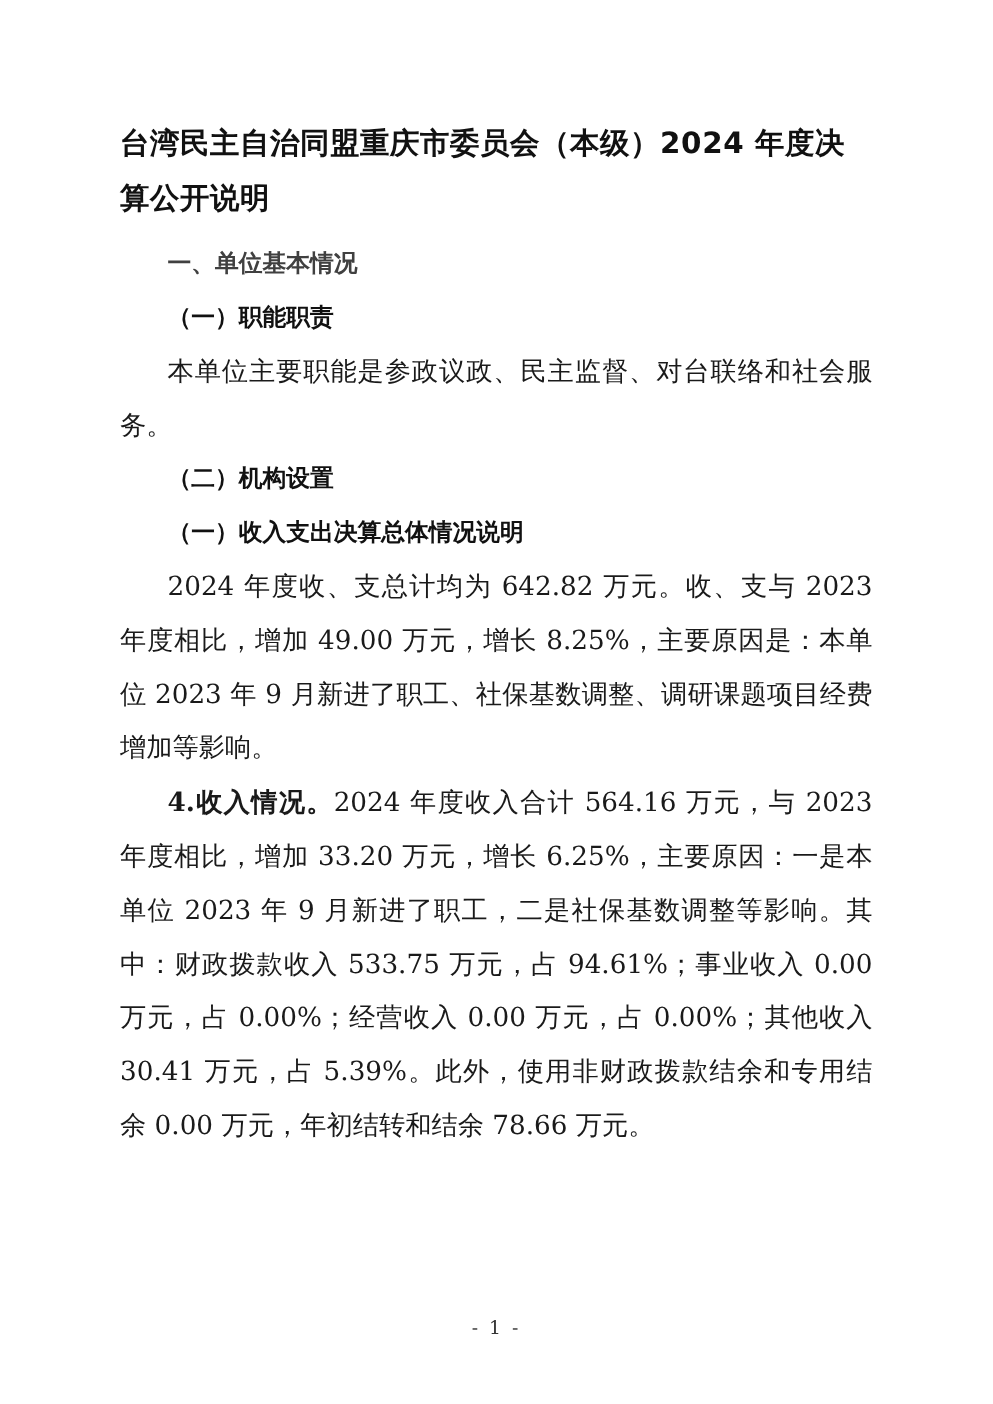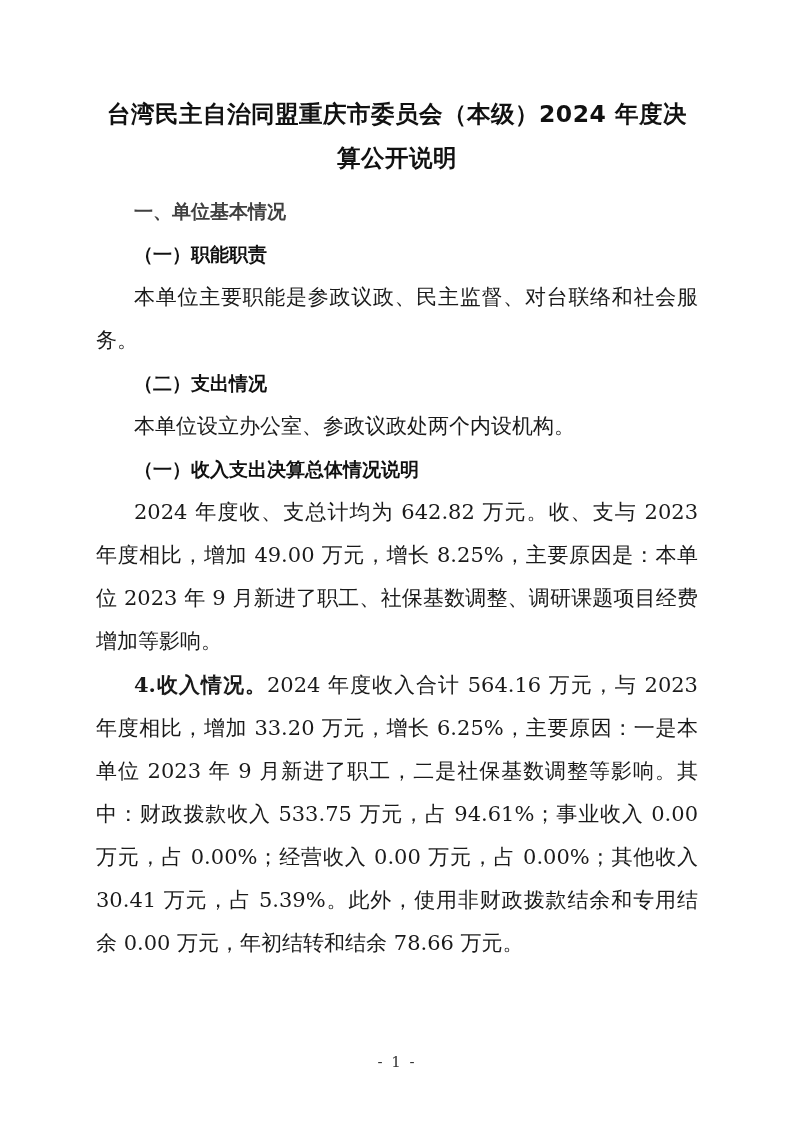--- a/index.html
+++ b/index.html
@@ -16,21 +16,21 @@
     padding: 92px 96px 60px 96px;
     font-family: "DejaVu Serif", "Liberation Serif", serif;
     color: #1a1a1a;
     overflow: hidden;
   }
   .doc-title {
     font-family: "DejaVu Sans", "Liberation Sans", sans-serif;
     font-weight: bold;
     font-size: 23.5px;
     line-height: 44px;
-    text-align: center;
+    text-align: left;
     letter-spacing: 0.5px;
     margin: 0 0 10px 0;
     color: #111;
   }
   .h-section {
     font-family: "DejaVu Sans", "Liberation Sans", sans-serif;
     font-weight: bold;
     font-size: 19px;
     line-height: 43px;
     text-indent: 38px;
@@ -76,22 +76,21 @@
 
 <div class="page">
 
   <h1 class="doc-title">台湾民主自治同盟重庆市委员会（本级）2024 年度决算公开说明</h1>
 
   <h2 class="h-section">一、单位基本情况</h2>
 
   <h3 class="h-sub">（一）职能职责</h3>
   <p class="para">本单位主要职能是参政议政、民主监督、对台联络和社会服务。</p>
 
-  <h3 class="h-sub">（二）支出情况</h3>
-  <p class="para">本单位设立办公室、参政议政处两个内设机构。</p>
+  <h3 class="h-sub">（二）机构设置</h3>
 
 
   <h3 class="h-sub">（一）收入支出决算总体情况说明</h3>
   <p class="para">2024 年度收、支总计均为 642.82 万元。收、支与 2023 年度相比，增加 49.00 万元，增长 8.25%，主要原因是：本单位 2023 年 9 月新进了职工、社保基数调整、调研课题项目经费增加等影响。</p>
 
   <p class="para"><span class="lead">4.收入情况。</span><span>2024 年度收入合计 564.16 万元，与 2023 年度相比，增加 33.20 万元，增长 6.25%，主要原因：一是本单位 2023 年 9 月新进了职工，二是社保基数调整等影响。其中：财政拨款收入 533.75 万元，占 94.61%；事业收入 0.00 万元，占 0.00%；经营收入 0.00 万元，占 0.00%；其他收入 30.41 万元，占 5.39%。此外，使用非财政拨款结余和专用结余 0.00 万元，年初结转和结余 78.66 万元。</span></p>
 
 
   <div class="footer">- 1 -</div>
 </div>

